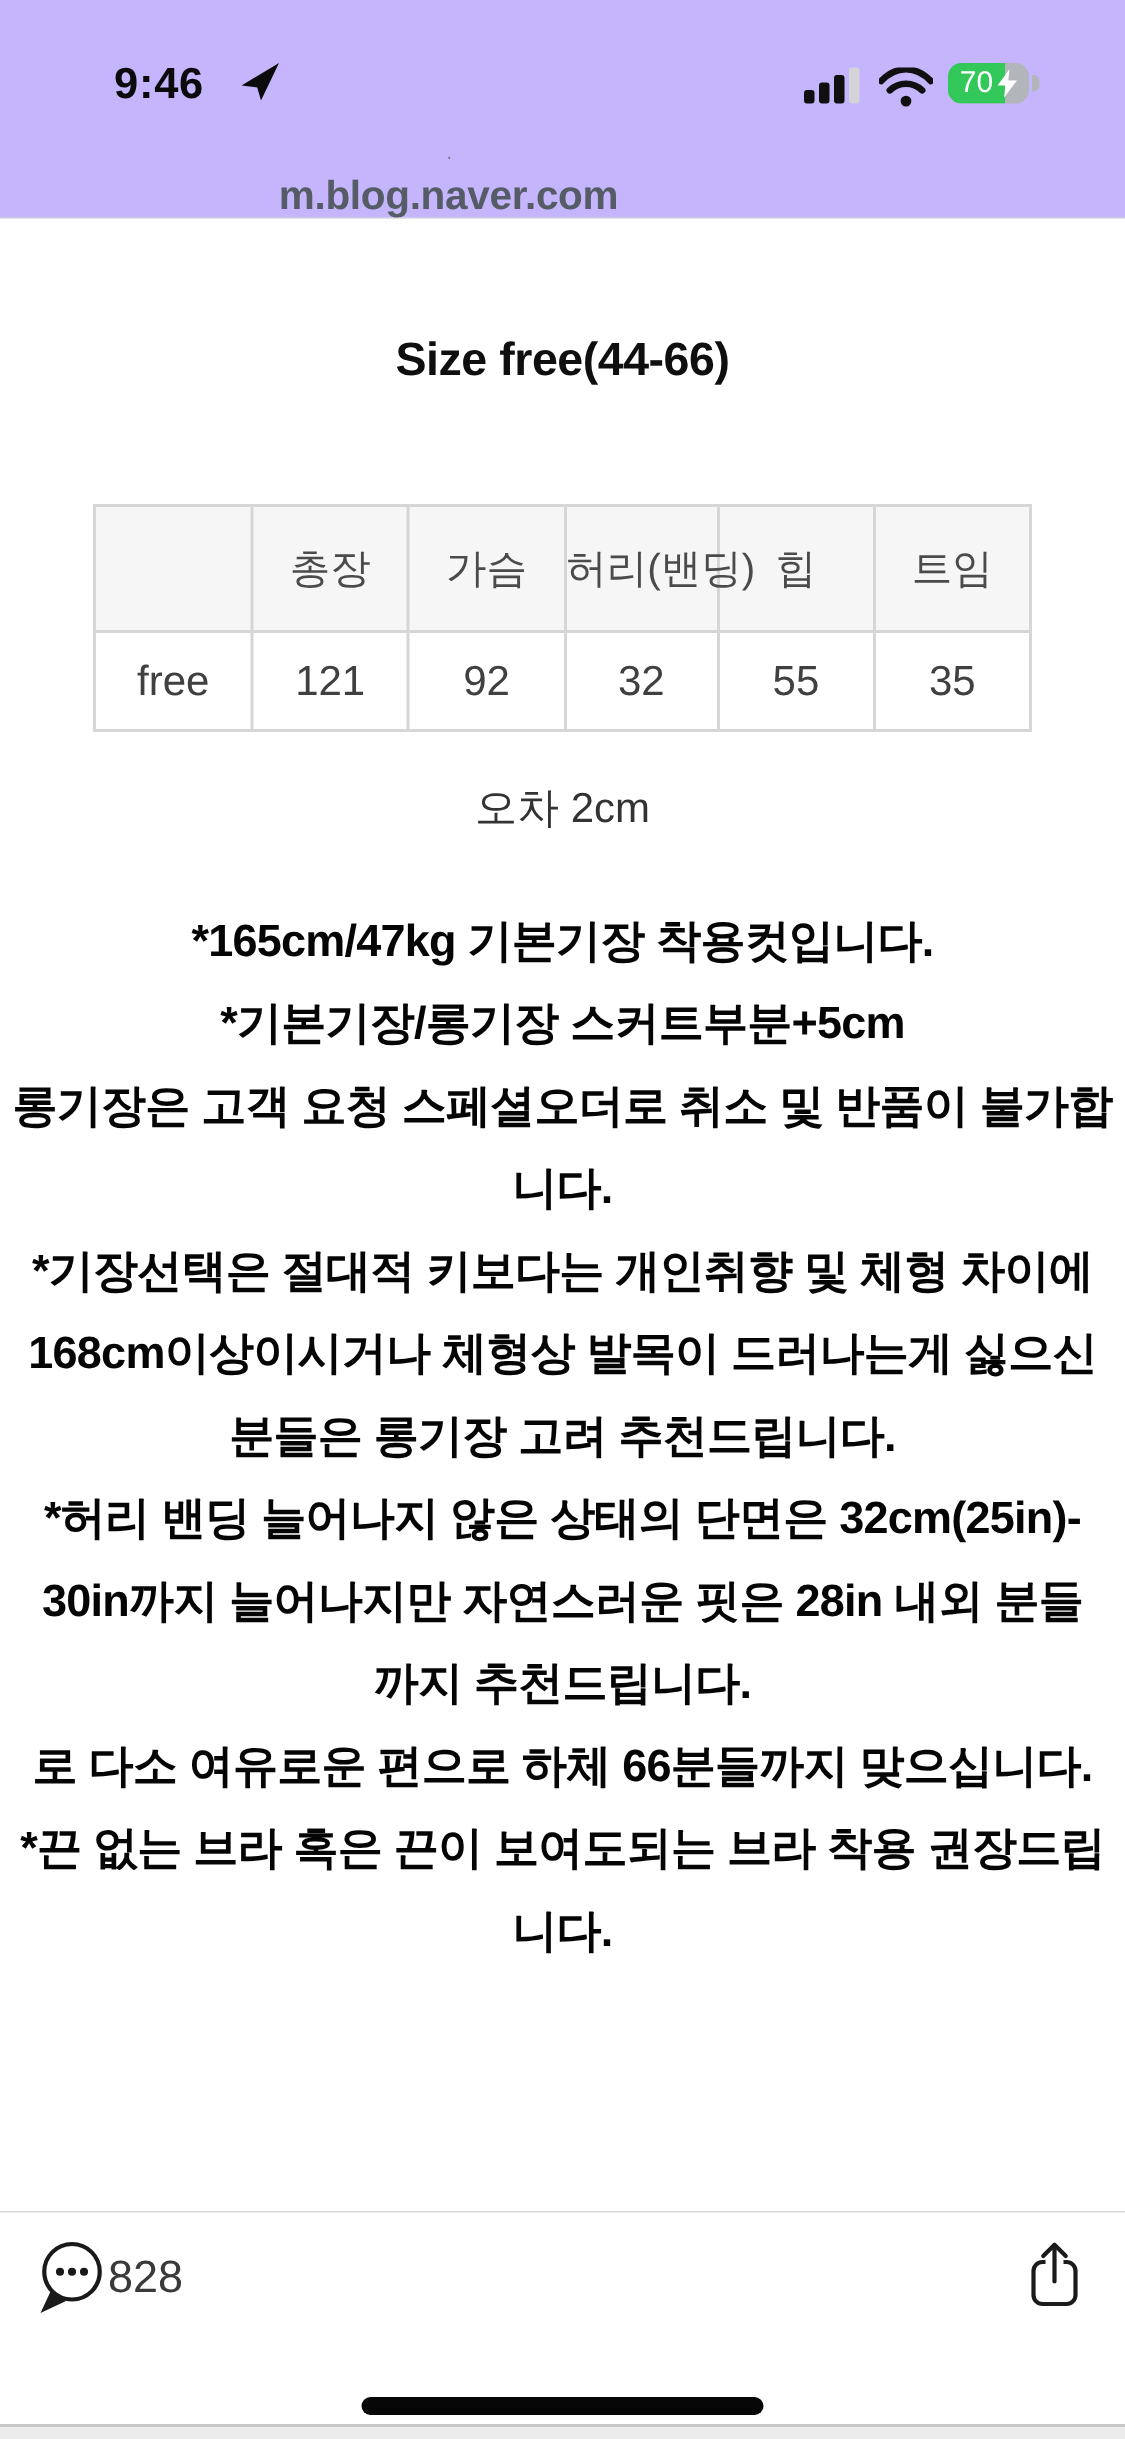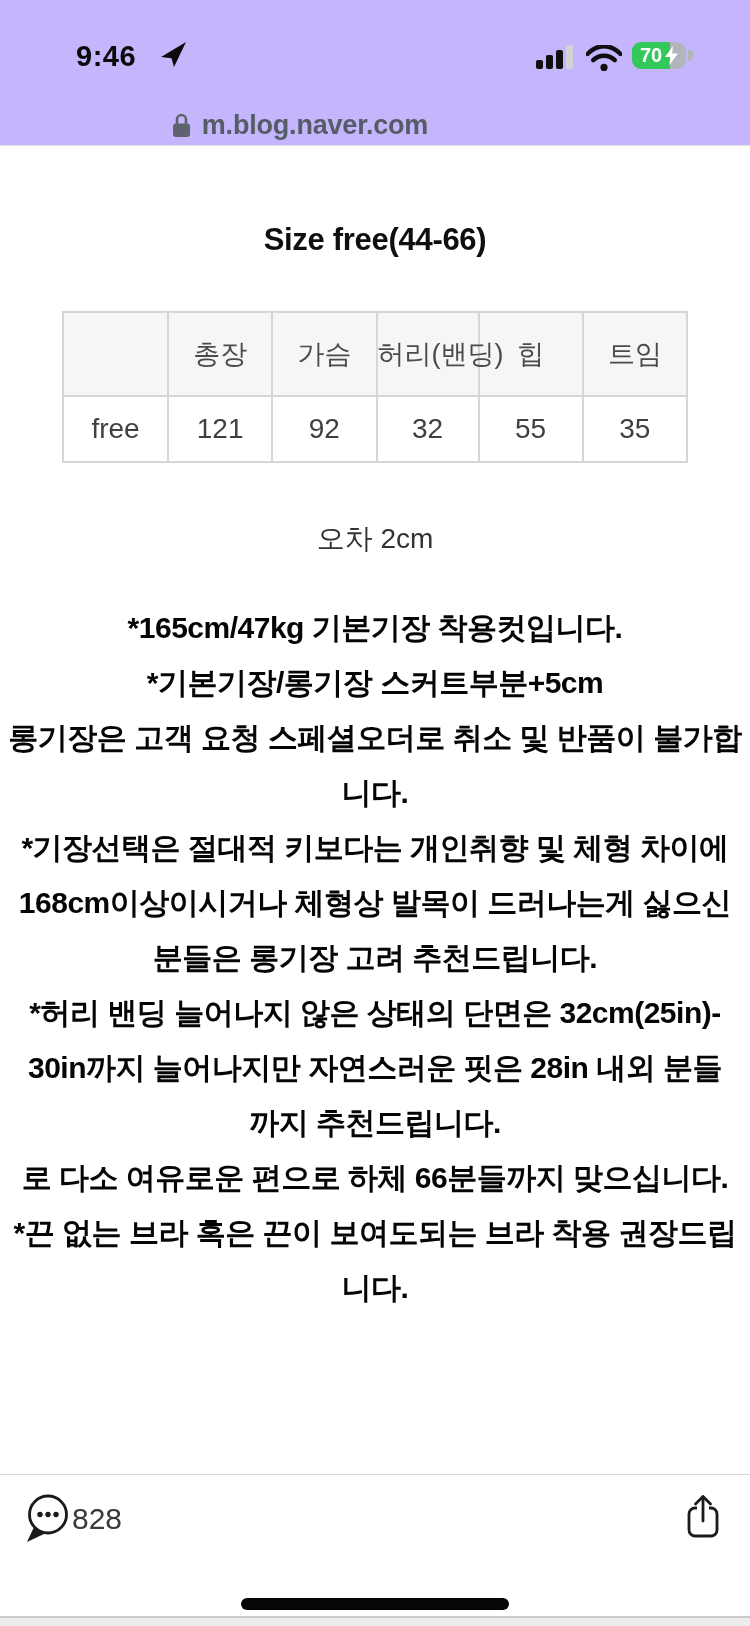--- a/index.html
+++ b/index.html
@@ -30,36 +30,36 @@
   .sig i:nth-child(4){left:30px;height:24px;background:#d4d4d8;}
   .wifi{position:absolute;left:586px;top:45px;}
   .batt{position:absolute;left:632px;top:42px;width:62px;height:27px;}
   .batt .case{
     position:absolute;left:0;top:0;width:54px;height:27px;border-radius:9px;
     background:#b2b6bb;overflow:hidden;
   }
   .batt .fill{position:absolute;left:0;top:0;height:27px;width:38px;background:#32c85a;}
   .batt .pct{
     position:absolute;left:0;top:0;width:38px;height:37px;line-height:27px;text-align:center;
-    font-size:20px;font-weight:700;color:#ffffff;
+    font-size:20px;font-weight:400;color:#ffffff;
   }
   .batt .bolt{position:absolute;left:33px;top:4px;}
   .batt .nub{position:absolute;left:56px;top:8px;width:5px;height:11px;border-radius:0 4px 4px 0;background:#b2b6bb;}
   .url-row{
     position:absolute;left:0;top:104px;width:598px;height:42px;
-    display:flex;align-items:center;justify-content:center;gap:9px;
+    display:flex;align-items:center;justify-content:center;gap:9px;flex-direction:column;
   }
   .url-text{font-size:27px;font-weight:700;color:#555c66;letter-spacing:-.2px;}
   
   .page-title{
     position:absolute;left:0;top:222px;width:750px;text-align:center;
     font-size:31px;font-weight:700;color:#0f0f0f;letter-spacing:-.3px;
   }
   .size-table{
-    position:absolute;left:62px;top:311px;width:626px;
+    position:absolute;left:62px;top:336px;width:626px;
     border-collapse:collapse;table-layout:fixed;
     font-size:27px;color:#4b4b4b;
   }
   .size-table col.c0{width:105px;}
   .size-table col.c3{width:102px;}
   .size-table th,.size-table td{
     border:2px solid #d6d6d6;text-align:center;vertical-align:middle;
     padding:0;white-space:nowrap;font-weight:400;
   }
   .size-table thead tr{height:84px;}

